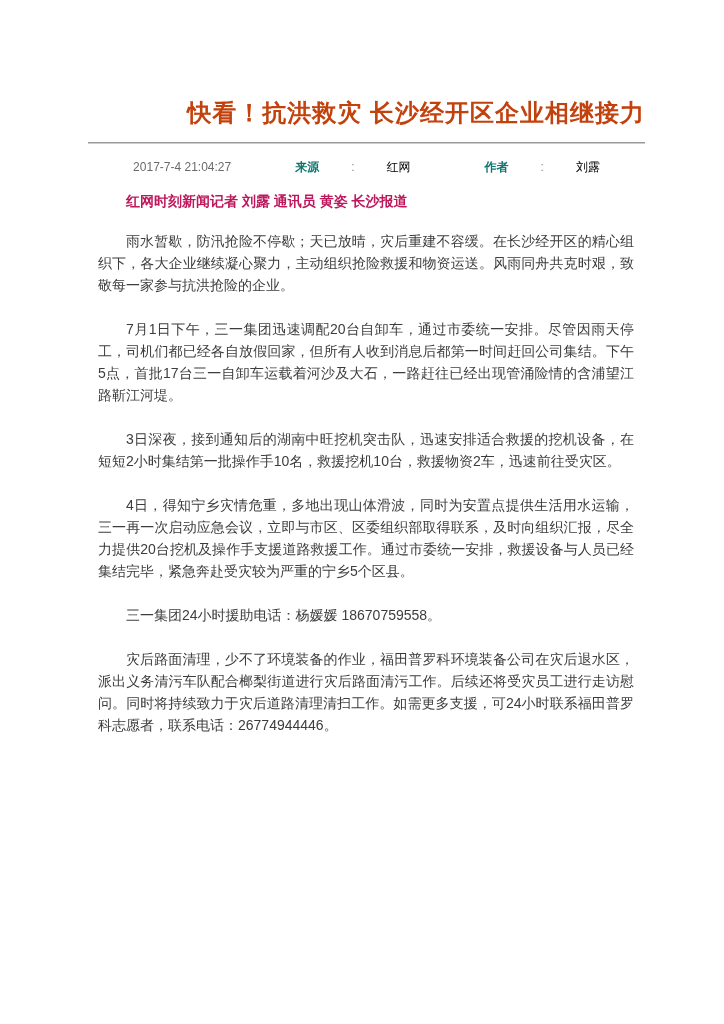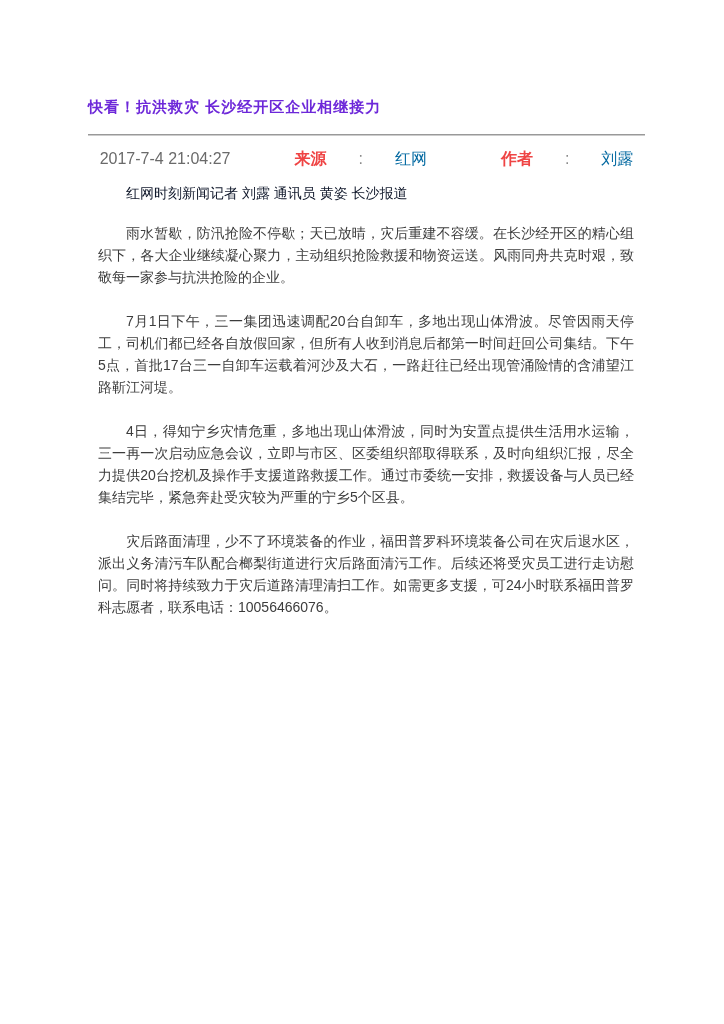--- a/index.html
+++ b/index.html
@@ -8,60 +8,60 @@
     width: 724px;
     height: 1024px;
     background: #ffffff;
     overflow: hidden;
     font-family: "Liberation Sans", "DejaVu Sans", sans-serif;
   }
   .article-title {
     padding-top: 84px;
     width: 557px;
     margin-left: 88px;
-    text-align: left;
-    font-size: 15px;
+    text-align: right;
+    font-size: 24px;
     font-weight: bold;
-    color: #6d28d9;
+    color: #c2410c;
     letter-spacing: 1px;
     line-height: 26px;
   }
   .title-rule {
     width: 557px;
     margin: 14px 0 0 88px;
     height: 0;
     border: none;
     border-top: 1px solid #999999;
     border-bottom: 1px solid #cccccc;
   }
   .meta-line {
     margin-top: 15px;
     width: 557px;
     margin-left: 88px;
     display: flex;
     justify-content: center;
     align-items: baseline;
-    font-size: 16px;
+    font-size: 12px;
     line-height: 16px;
     color: #6a6a6a;
     gap: 32px;
   }
   .meta-timestamp { color: #6a6a6a; margin-right: 32px; }
-  .meta-label { color: #ef4444; font-weight: bold; }
+  .meta-label { color: #0f766e; font-weight: bold; }
   .meta-colon { color: #8a8a8a; }
-  .meta-value { color: #0369a1; }
+  .meta-value { color: #000000; }
   .meta-sep { width: 10px; display: inline-block; }
   .byline {
     margin: 15px 0 0 98px;
     width: 536px;
     padding-left: 28px;
     box-sizing: border-box;
     font-size: 14px;
-    font-weight: normal;
-    color: #0f172a;
+    font-weight: bold;
+    color: #be185d;
     line-height: 22px;
   }
   .body-text {
     margin: 18px 0 0 98px;
     width: 536px;
     font-size: 14px;
     color: #3c3c3c;
     line-height: 22px;
   }
   .body-text p {
@@ -87,18 +87,20 @@
     <span class="meta-sep"></span>
     <span class="meta-label">作者</span>
     <span class="meta-colon">:</span>
     <span class="meta-value">刘露</span>
   </div>
 
   <div class="byline">红网时刻新闻记者 刘露 通讯员 黄姿 长沙报道</div>
 
   <div class="body-text">
     <p>雨水暂歇，防汛抢险不停歇；天已放晴，灾后重建不容缓。在长沙经开区的精心组织下，各大企业继续凝心聚力，主动组织抢险救援和物资运送。风雨同舟共克时艰，致敬每一家参与抗洪抢险的企业。</p>
-    <p>7月1日下午，三一集团迅速调配20台自卸车，多地出现山体滑波。尽管因雨天停工，司机们都已经各自放假回家，但所有人收到消息后都第一时间赶回公司集结。下午5点，首批17台三一自卸车运载着河沙及大石，一路赶往已经出现管涌险情的含浦望江路靳江河堤。</p>
+    <p>7月1日下午，三一集团迅速调配20台自卸车，通过市委统一安排。尽管因雨天停工，司机们都已经各自放假回家，但所有人收到消息后都第一时间赶回公司集结。下午5点，首批17台三一自卸车运载着河沙及大石，一路赶往已经出现管涌险情的含浦望江路靳江河堤。</p>
+    <p>3日深夜，接到通知后的湖南中旺挖机突击队，迅速安排适合救援的挖机设备，在短短2小时集结第一批操作手10名，救援挖机10台，救援物资2车，迅速前往受灾区。</p>
     <p>4日，得知宁乡灾情危重，多地出现山体滑波，同时为安置点提供生活用水运输，三一再一次启动应急会议，立即与市区、区委组织部取得联系，及时向组织汇报，尽全力提供20台挖机及操作手支援道路救援工作。通过市委统一安排，救援设备与人员已经集结完毕，紧急奔赴受灾较为严重的宁乡5个区县。</p>
-    <p>灾后路面清理，少不了环境装备的作业，福田普罗科环境装备公司在灾后退水区，派出义务清污车队配合榔梨街道进行灾后路面清污工作。后续还将受灾员工进行走访慰问。同时将持续致力于灾后道路清理清扫工作。如需更多支援，可24小时联系福田普罗科志愿者，联系电话：10056466076。</p>
+    <p>三一集团24小时援助电话：杨媛媛 18670759558。</p>
+    <p>灾后路面清理，少不了环境装备的作业，福田普罗科环境装备公司在灾后退水区，派出义务清污车队配合榔梨街道进行灾后路面清污工作。后续还将受灾员工进行走访慰问。同时将持续致力于灾后道路清理清扫工作。如需更多支援，可24小时联系福田普罗科志愿者，联系电话：26774944446。</p>
   </div>
 
 </div>
 
 </body></html>

